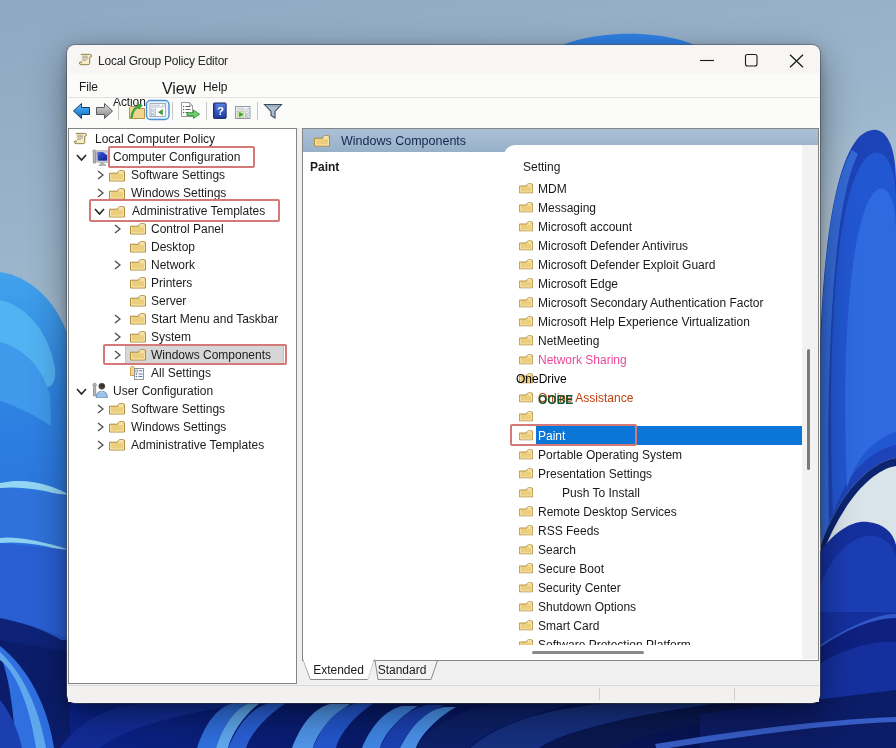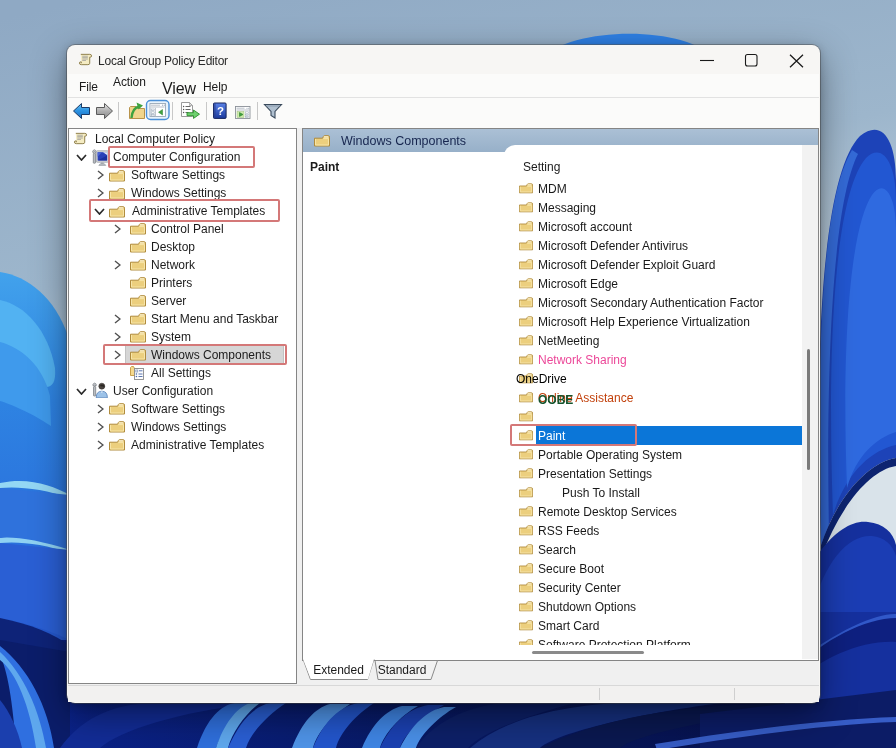--- a/index.html
+++ b/index.html
@@ -82,21 +82,21 @@
 <path d="M4.5 4.5 h6 M4.5 6 h6 M4.5 7.5 h6 M4.5 9 h4" stroke="#999" stroke-width="0.8"></path>
 </svg>
 <div class="txt" style="left:98px;top:55px;font-size:12px;letter-spacing:-0.22px;color:#2a2a2a;">Local Group Policy Editor</div>
 <svg class="abs" style="left:693px;top:46px" width="120" height="28" viewBox="0 0 120 28">
 <path d="M7 14.5 h14" stroke="#1a1a1a" stroke-width="1.1"></path>
 <rect x="52.5" y="8.5" width="11.5" height="11.5" rx="2" fill="none" stroke="#1a1a1a" stroke-width="1.1"></rect>
 <path d="M97 8.7 L110 21.3 M110 8.7 L97 21.3" stroke="#1a1a1a" stroke-width="1.25"></path>
 </svg>
 <div class="abs" style="left:68px;top:74px;width:751px;height:54px;background:#fbfbfa;"></div>
 <div class="txt" style="left:79px;top:81px;font-size:12px;letter-spacing:-0.1px;">File</div>
-<div class="txt" style="left:113px;top:76px;font-size:12px;letter-spacing:-0.1px;">Action</div>
+<div class="txt" style="left:113px;top:96px;font-size:12px;letter-spacing:-0.1px;">Action</div>
 <div class="txt" style="left:162px;top:81px;font-size:16px;letter-spacing:-0.1px;">View</div>
 <div class="txt" style="left:203px;top:81px;font-size:12px;letter-spacing:-0.1px;">Help</div>
 <div class="abs" style="left:68px;top:97px;width:751px;height:1px;background:#e2e2e2;"></div>
 <svg class="abs" style="left:68px;top:98px" width="230" height="30" viewBox="0 0 230 30">
 <defs>
 <linearGradient id="barrow" x1="0" y1="0" x2="0" y2="1">
         <stop offset="0" stop-color="#6ec6f4"></stop>
         <stop offset="0.45" stop-color="#2e96e4"></stop>
         <stop offset="1" stop-color="#1a6cc0"></stop>
       </linearGradient>

